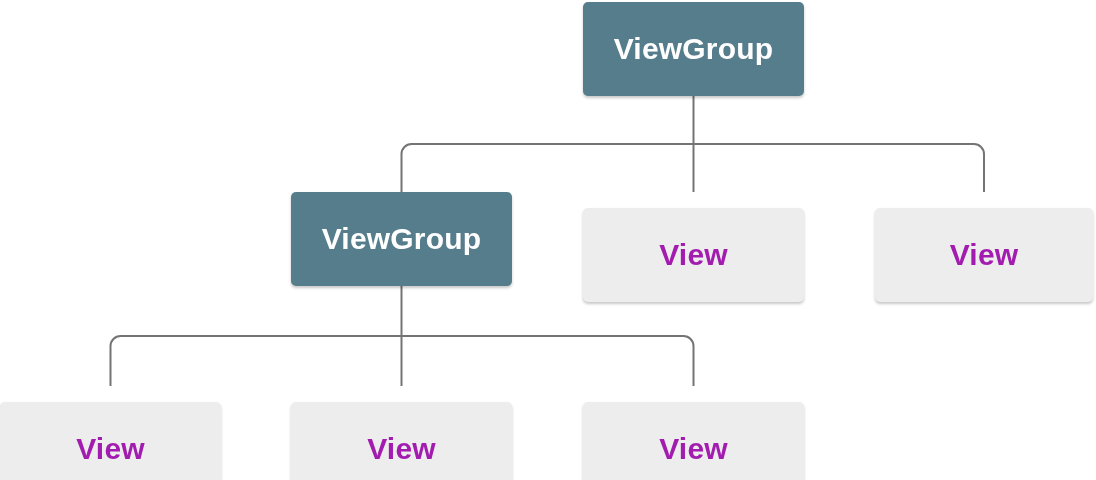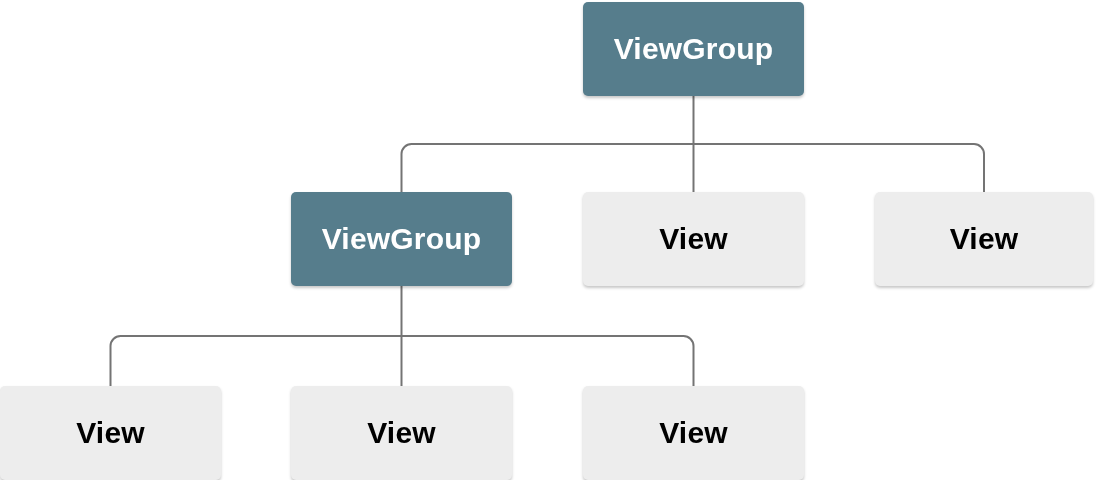--- a/index.html
+++ b/index.html
@@ -40,21 +40,22 @@
     letter-spacing: 0.2px;
     box-shadow: 0 2px 3px rgba(0,0,0,0.22);
     box-sizing: border-box;
   }
   .node.group {
     background: #567d8c;
     color: #ffffff;
   }
   .node.leaf {
     background: #ededed;
-    color: #000000;
+    color: #a21caf;
+    margin-top: 16px;
   }
   
   .pos-root      { left: 583px; top: 2px;   }
   .pos-child-1   { left: 291px; top: 192px; }
   .pos-child-2   { left: 583px; top: 192px; }
   .pos-child-3   { left: 875px; top: 192px; width: 218px; }
   .pos-leaf-1    { left: 0px;   top: 386px; }
   .pos-leaf-2    { left: 291px; top: 386px; }
   .pos-leaf-3    { left: 583px; top: 386px; }
 </style>

